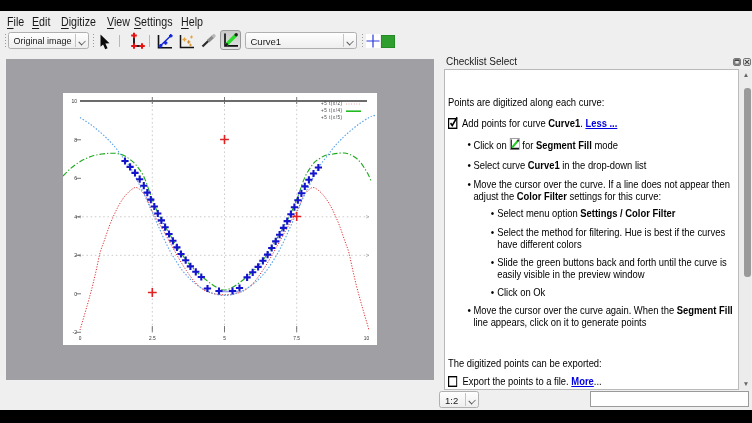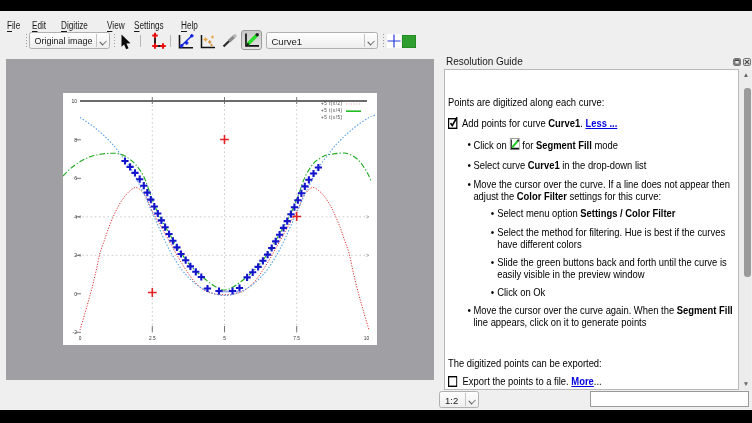--- a/index.html
+++ b/index.html
@@ -1,24 +1,24 @@
 <!DOCTYPE html>
 <html><head>
 <meta charset="utf-8">
 <style>
 * { margin:0; padding:0; box-sizing:border-box; }
 html,body { width:752px; height:423px; overflow:hidden; }
 body { background:#000; font-family:"Liberation Sans", sans-serif; position:relative; }
 .win { position:absolute; left:0; top:11px; width:752px; height:399px; background:#efefef; }
 
-.menubar { position:absolute; left:0; top:6px; width:752px; height:17px; font-size:10px; color:#1a1a1a; }
+.menubar { position:absolute; left:0; top:0; width:752px; height:17px; font-size:13px; color:#1a1a1a; }
 .menubar span { position:absolute; top:3px; transform:scaleX(0.82) translateZ(0); transform-origin:0 0; white-space:nowrap; }
 .menubar u { text-decoration-thickness:0.9px; text-underline-offset:1.6px; }
 
-.toolbar { position:absolute; left:0; top:17px; width:732px; height:26px;margin-left:21px; }
+.toolbar { position:absolute; left:0; top:17px; width:732px; height:26px; }
 .handle { position:absolute; top:5px; width:3px; height:16px;
   background-image:radial-gradient(circle, #9a9a9a 0.8px, transparent 0.9px);
   background-size:3px 3px; }
 .combo { position:absolute; height:16.5px; border:1px solid #b0b0b0; border-radius:2.5px;
   background:linear-gradient(#fefefe,#eeeeee); font-size:9px; color:#1a1a1a; }
 .combo .txt { position:absolute; left:5px; top:3px; white-space:nowrap; }
 .combo .arr { position:absolute; right:0; top:1px; bottom:1px; width:13px; border-left:1px solid #c4c4c4; }
 .combo .arr:after { content:""; position:absolute; left:3px; top:4.5px; width:4.5px; height:4.5px;
   border-left:1.1px solid #555; border-bottom:1.1px solid #555; transform:rotate(-45deg) scale(1,0.75); }
 .sep { position:absolute; top:7px; width:1px; height:12px; background:#b8b8b8; }
@@ -197,21 +197,21 @@
           <path d="M234.8,100.3 h7.2 M238.4,96.7 v7.2" stroke="#1414cc" stroke-width="2.1"></path>
           <path d="M238.20000000000002,93.4 h7.2 M241.8,89.80000000000001 v7.2" stroke="#1414cc" stroke-width="2.1"></path>
           <path d="M242.3,86.8 h7.2 M245.9,83.2 v7.2" stroke="#1414cc" stroke-width="2.1"></path>
           <path d="M246.9,80.5 h7.2 M250.5,76.9 v7.2" stroke="#1414cc" stroke-width="2.1"></path>
           <path d="M251.8,74.5 h7.2 M255.4,70.9 v7.2" stroke="#1414cc" stroke-width="2.1"></path>
 <path d="M84.9,199.5 h8.8 M89.30000000000001,195.1 v8.8" stroke="#e22222" stroke-width="1.6"></path>
 <path d="M157.1,46.5 h8.8 M161.5,42.1 v8.8" stroke="#e22222" stroke-width="1.6"></path>
 <path d="M229.29999999999998,123.5 h8.8 M233.7,119.1 v8.8" stroke="#e22222" stroke-width="1.6"></path>
 </svg></div>
   </div>
-  <div class="docktitle">Resolution Guide</div>
+  <div class="docktitle">Checklist Select</div>
   <div class="dockbtn" style="left:732.5px">
       <svg width="6" height="6" viewBox="0 0 6 6" style="position:absolute;left:0px;top:0px">
         <rect x="0.8" y="0.8" width="4.4" height="4.4" fill="none" stroke="#444" stroke-width="0.9"></rect>
         <rect x="0.8" y="0.8" width="4.4" height="1.2" fill="#444"></rect>
       </svg>
     </div>
   <div class="dockbtn" style="left:742.7px">
       <svg width="6" height="6" viewBox="0 0 6 6" style="position:absolute;left:0px;top:0px">
         <path d="M0.8,0.8 L5.2,5.2 M5.2,0.8 L0.8,5.2" stroke="#444" stroke-width="1.1"></path>
       </svg>

